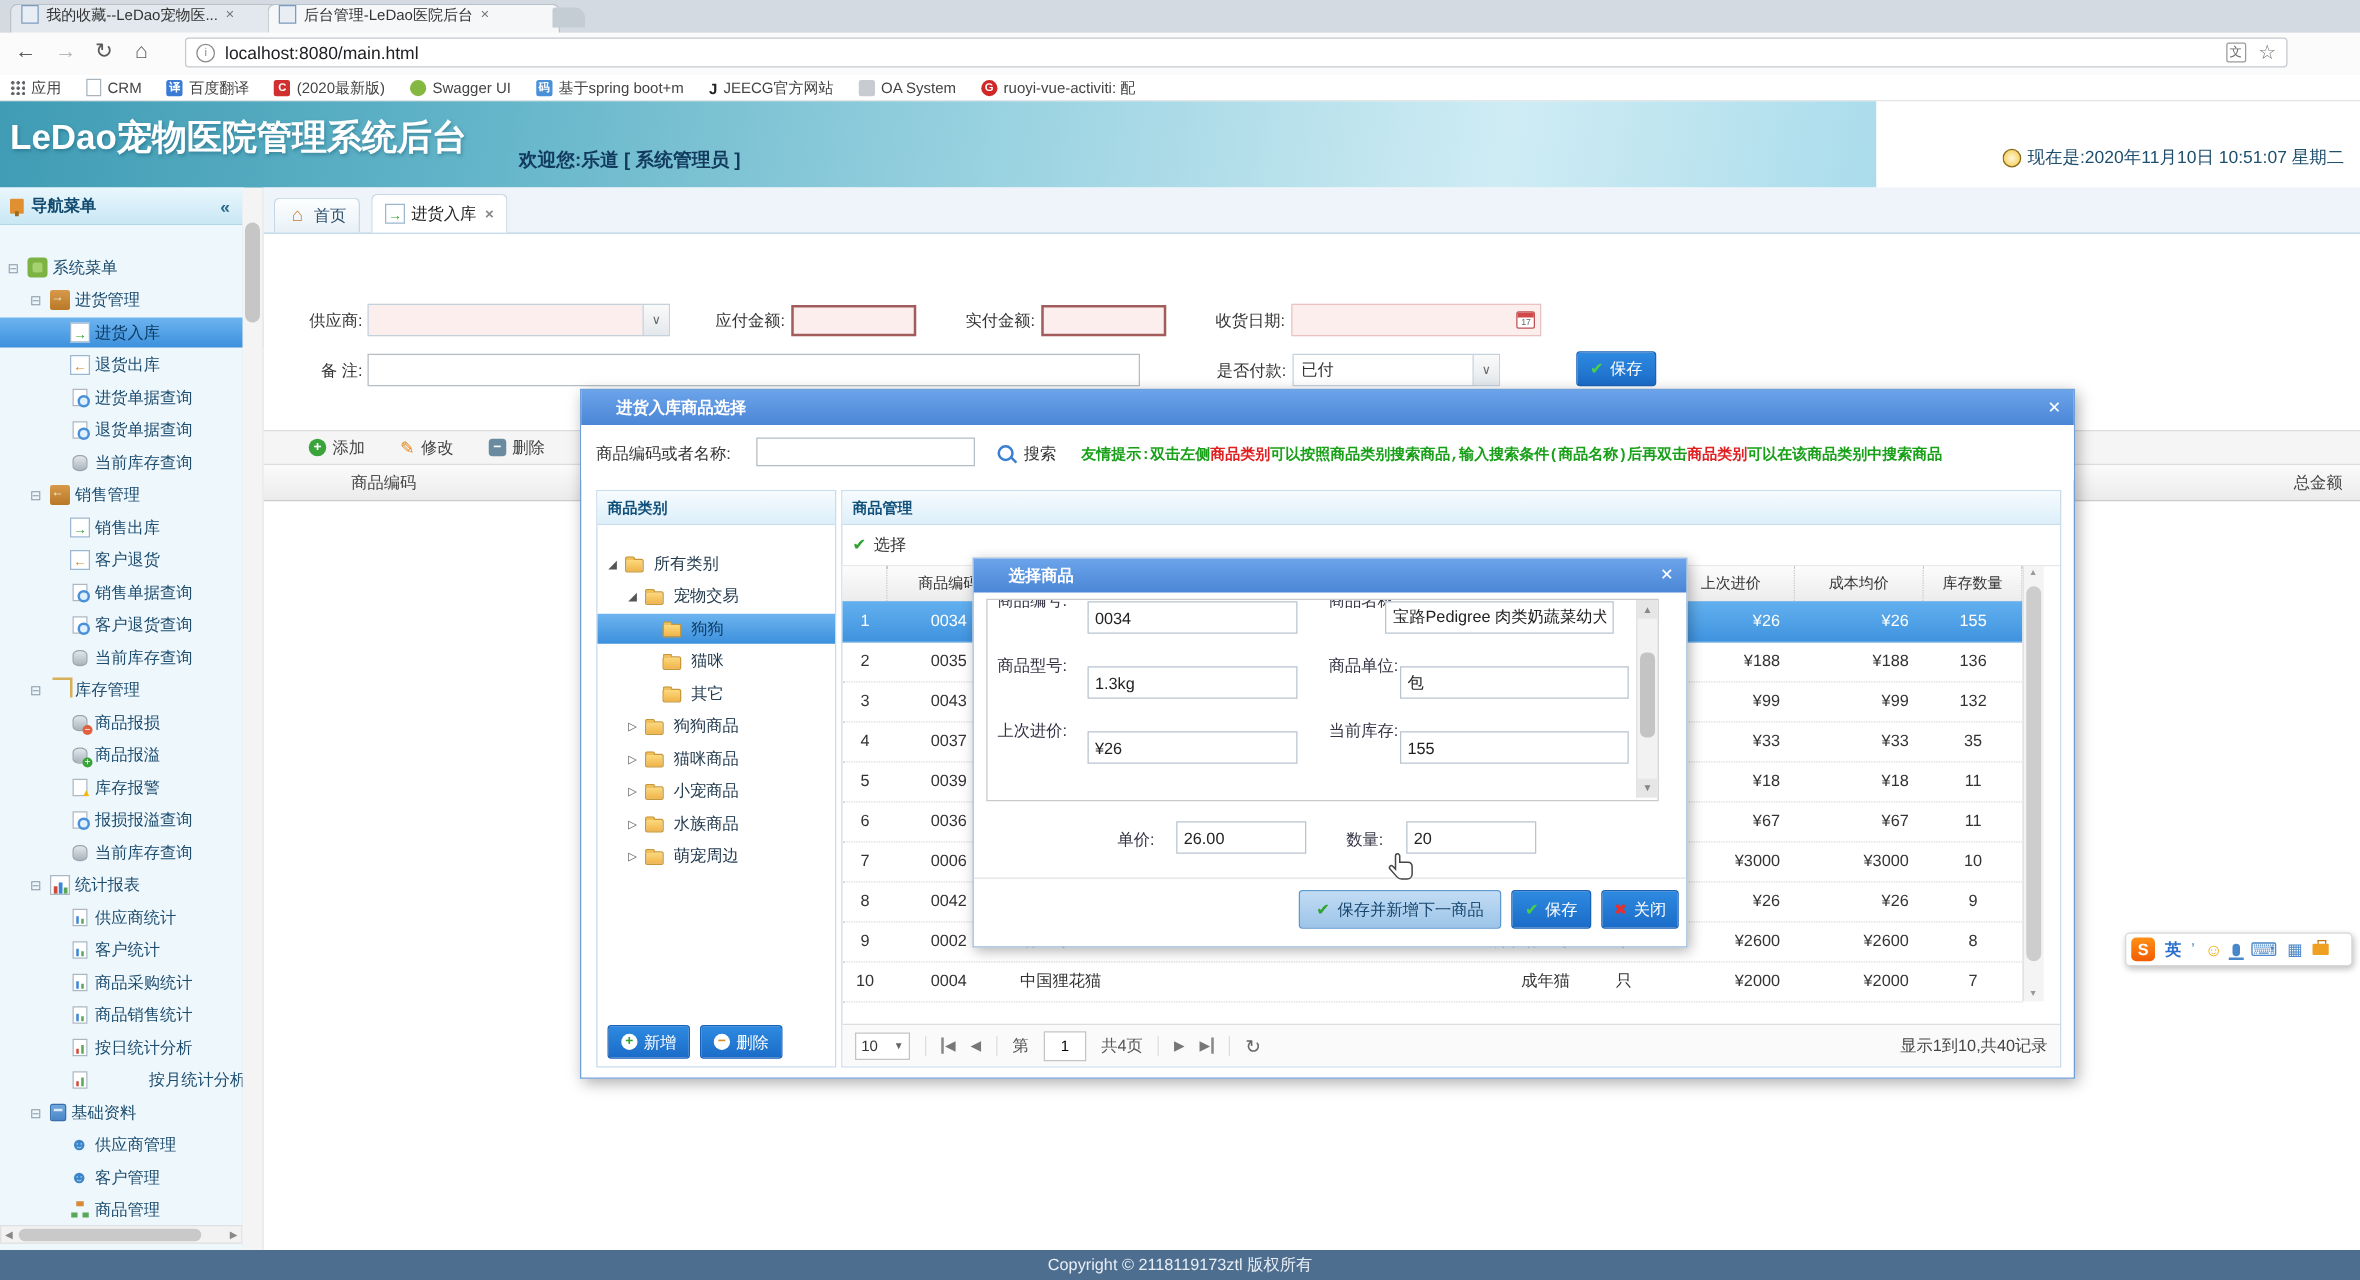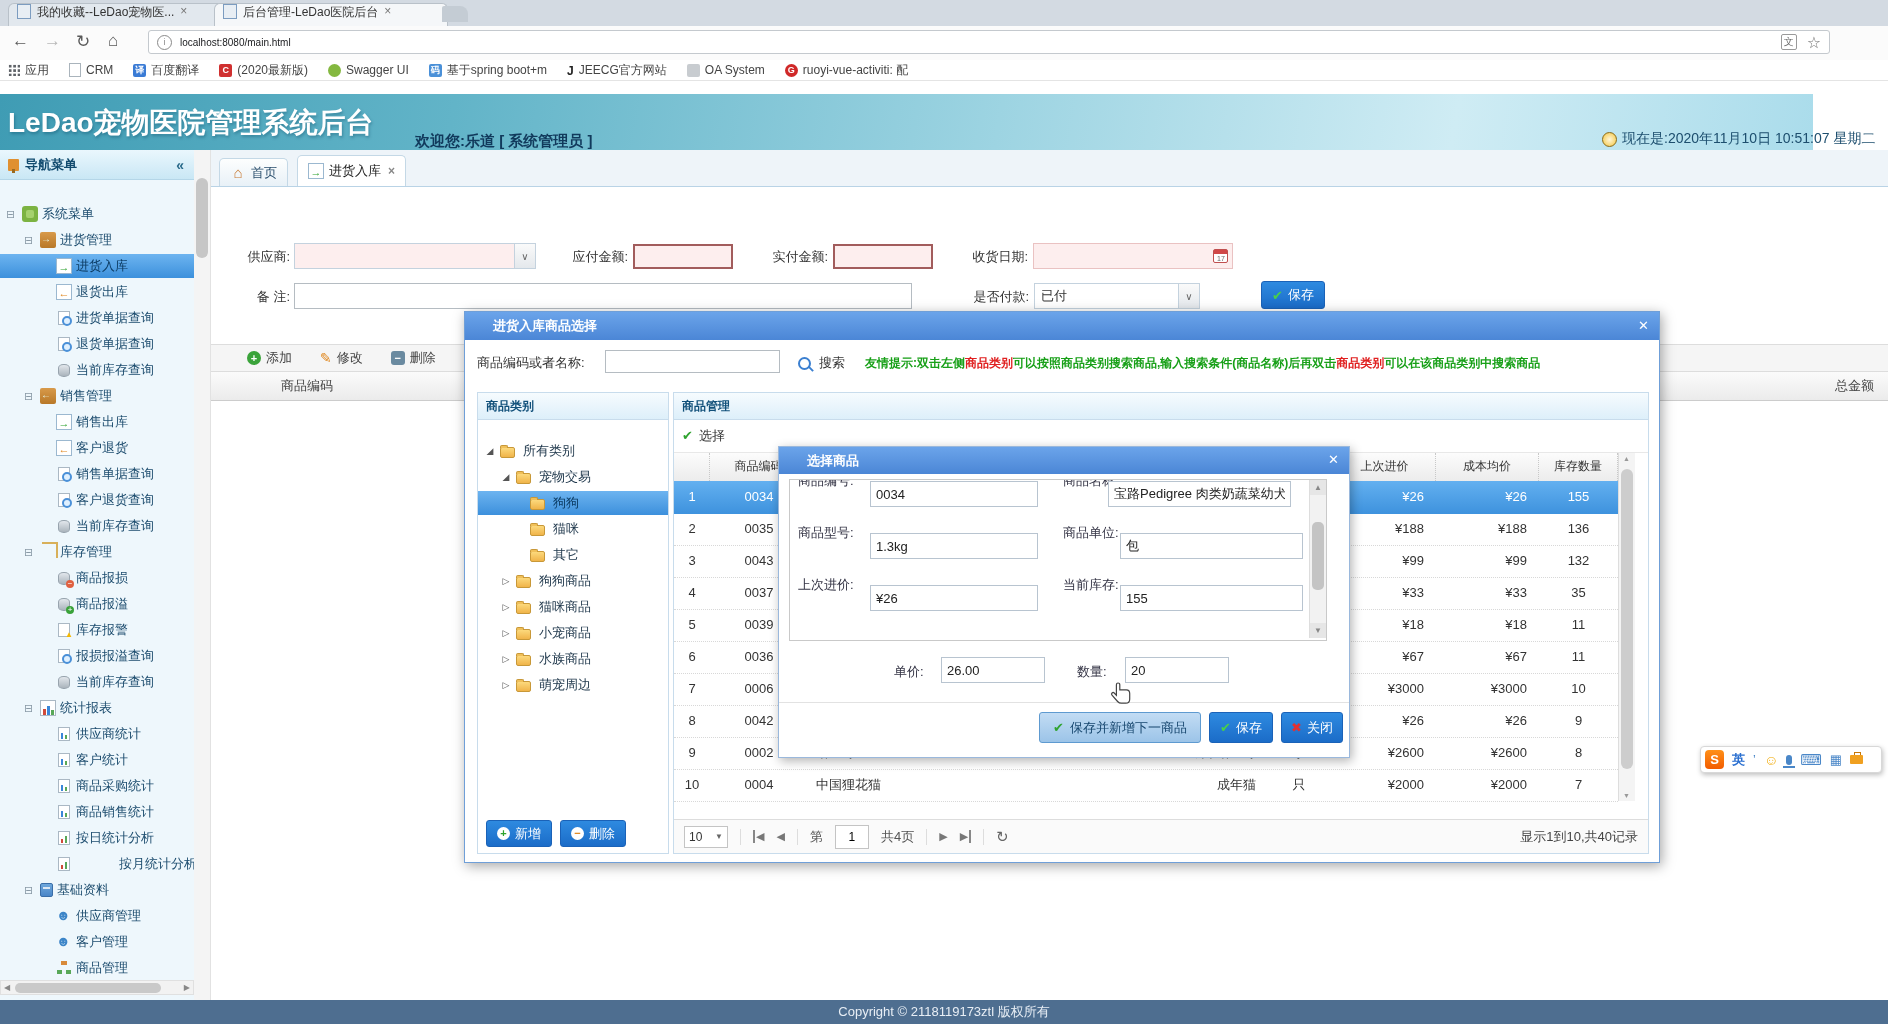--- a/index.html
+++ b/index.html
@@ -13,33 +13,33 @@
   .btab .btitle{max-width:150px;overflow:hidden;white-space:nowrap;}
   .fav{width:12px;height:13px;background:#e8eef4;border:1px solid #7c9cc0;flex:none;}
   .bx{color:#777;font-size:12px;}
   #newtab{position:absolute;left:442px;top:6px;width:26px;height:16px;background:#c4ccd4;border-radius:2px 8px 0 0;}
   #navbar{position:absolute;left:0;top:26px;width:1888px;height:34px;background:#fbfbfb;border-bottom:1px solid #d9d9d9;}
   .navic{position:absolute;top:5px;font-size:17px;color:#5a5a5a;}
   #addrbar{position:absolute;left:148px;top:4px;width:1682px;height:24px;border:1px solid #c4c9ce;border-radius:3px;
            background:#fff;display:flex;align-items:center;gap:8px;padding:0 8px;box-sizing:border-box;}
   .info-i{width:13px;height:13px;border:1px solid #8a8a8a;border-radius:50%;color:#8a8a8a;
           font-size:9px;line-height:13px;text-align:center;flex:none;}
-  #url{font-size:10px;color:#202124;}
+  #url{font-size:14px;color:#202124;}
   #addr-right{margin-left:auto;display:flex;gap:10px;align-items:center;color:#757575;}
   #trans{font-size:10px;border:1px solid #9a9a9a;border-radius:2px;padding:0 2px;color:#666;}
   #bmbar{position:absolute;left:0;top:60px;width:1888px;height:20px;background:#fff;border-bottom:1px solid #e4e4e4;
          display:flex;align-items:center;gap:20px;padding-left:8px;overflow:hidden;}
   .bm{display:flex;align-items:center;gap:5px;font-size:12px;color:#444;white-space:nowrap;}
   .bm-ic{width:13px;height:13px;flex:none;display:inline-block;}
   .ic-grid{background-image:radial-gradient(#5f6368 1.3px,transparent 1.5px);background-size:4.4px 4.4px;width:12px;height:12px;}
   .ic-page{background:#fff;border:1px solid #aab4bc;width:10px;height:12px;}
   .ic-badge{color:#fff;font-size:9px;line-height:13px;text-align:center;font-weight:bold;border-radius:2px;}
   .ic-badge.round{border-radius:50%;}
   
-  #apphead{position:absolute;left:0;top:94px;width:1813px;height:70px;
+  #apphead{position:absolute;left:0;top:81px;width:1501px;height:70px;
            background:linear-gradient(100deg,#3f9cb4 0%,#62b4c8 25%,#9dd4e2 55%,#cfecf4 80%,#aadceb 100%);}
   #apptitle{position:absolute;left:8px;top:10px;font-size:28px;font-weight:bold;color:#fff;text-shadow:1px 2px 3px rgba(0,60,90,.35);}
   #welcome{position:absolute;left:415px;top:38px;font-size:15px;font-weight:bold;color:#113a5c;}
   #clockwrap{position:absolute;left:1602px;top:36px;width:286px;overflow:hidden;white-space:nowrap;
              font-size:14px;color:#1d4e6e;display:flex;align-items:center;gap:5px;}
   .clock{width:13px;height:13px;border-radius:50%;background:radial-gradient(#fff6d8,#f4c63e);border:1px solid #8a6a18;flex:none;}
   
   #sidebar{position:absolute;left:0;top:150px;width:194px;height:850px;background:#eef7fc;border-right:1px solid #d4e6f0;}
   #sidehead{position:absolute;left:0;top:0;width:194px;height:30px;background:linear-gradient(#eaf7fd,#c9e7f5);
             border-bottom:1px solid #b4d6e8;display:flex;align-items:center;gap:6px;padding-left:8px;box-sizing:border-box;
@@ -167,21 +167,21 @@
   #slogo{width:19px;height:19px;border-radius:4px;background:linear-gradient(#ff9018,#f25c00);color:#fff;
          font-weight:bold;font-size:13px;line-height:19px;text-align:center;}
   .imeic{color:#4a87c8;font-size:13px;}
   .mic{width:6px;height:10px;border-radius:3px;background:#4a87c8;position:relative;}
   .mic::after{content:"";position:absolute;left:-3px;bottom:-3px;width:12px;height:4px;border-bottom:2px solid #4a87c8;}
   .tbox{width:13px;height:9px;background:#f0a020;border-radius:1px;position:relative;}
   .tbox::before{content:"";position:absolute;top:-3px;left:4px;width:5px;height:2px;border:1px solid #c87808;border-bottom:none;}
   .cal{position:absolute;width:15px;height:14px;background:#fff;border:1px solid #c05050;border-radius:2px;box-sizing:border-box;}
   .cal::before{content:"";position:absolute;top:0;left:0;right:0;height:4px;background:#d04848;}
   .cal::after{content:"17";position:absolute;bottom:0;left:3px;font-size:7px;color:#666;}
-  .hint-green{color:#18a018;font-weight:bold;}
+  .hint-green{color:#18a018;font-weight:bold;font-family:Liberation Mono, monospace;}
   .hint-red{color:#e02020;font-weight:bold;}
 </style>
 </head>
 <body>
 
 <div id="scr">
 
   <div id="tabstrip">
     <div class="btab" style="left:8px;width:200px;background:#e2e8ee;">
       <span class="fav"></span>

